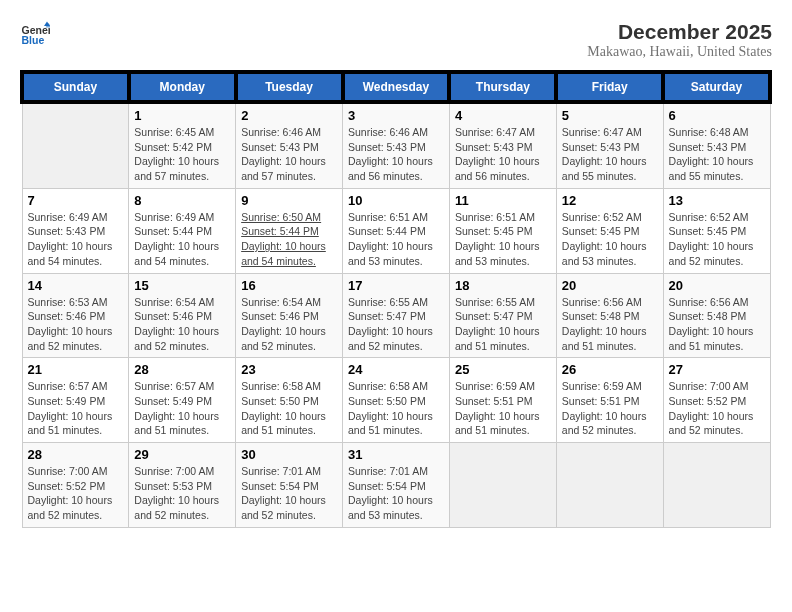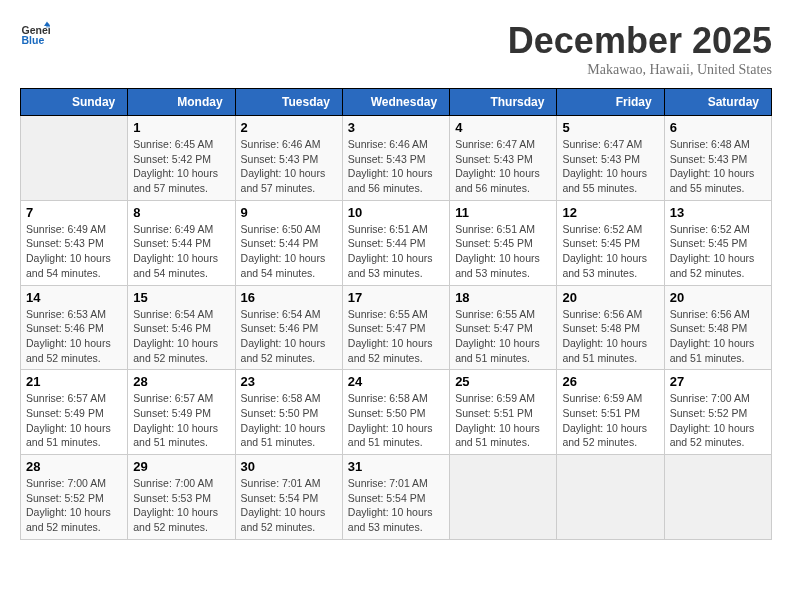--- a/index.html
+++ b/index.html
@@ -22,41 +22,41 @@
       gap: 4px;
     }
     .logo-icon {
       width: 30px;
       height: 30px;
     }
     .title-block {
       text-align: right;
     }
     .month-title {
-      font-size: 36px;
+      font-size: 21px;
       font-weight: bold;
       color: #333;
     }
     .location {
       font-size: 14px;
       color: #737373;
       font-family: Liberation Serif, serif;
     }
     table {
       width: 100%;
       border-collapse: collapse;
       font-size: 11px;
     }
     thead tr th {
       background-color: #2a6abf;
       color: #fff;
       padding: 6px 12px;
-      text-align: right;
+      text-align: center;
       font-size: 12px;
-      border: 1px solid #000000;
+      border: 4px solid #000000;
     }
     tbody tr td {
       border: 1px solid #ccc;
       vertical-align: top;
       padding: 4px 5px;
       height: 80px;
       width: 107px;
     }
     tbody tr:nth-child(odd) td {
       background-color: #f9f9f9;
@@ -165,21 +165,21 @@
         </td>
         <td>
           <span class="day-number">8</span>
           <div class="day-info" style="white-space: pre-line;">Sunrise: 6:49 AM
 Sunset: 5:44 PM
 Daylight: 10 hours
 and 54 minutes.</div>
         </td>
         <td>
           <span class="day-number">9</span>
-          <div class="day-info" style="white-space: pre-line;">Sunrise: 6:50 AM
+          <div class="day-info" style="white-space: pre-line; text-decoration: underline;">Sunrise: 6:50 AM
 Sunset: 5:44 PM
 Daylight: 10 hours
 and 54 minutes.</div>
         </td>
         <td>
           <span class="day-number">10</span>
           <div class="day-info" style="white-space: pre-line;">Sunrise: 6:51 AM
 Sunset: 5:44 PM
 Daylight: 10 hours
 and 53 minutes.</div>

